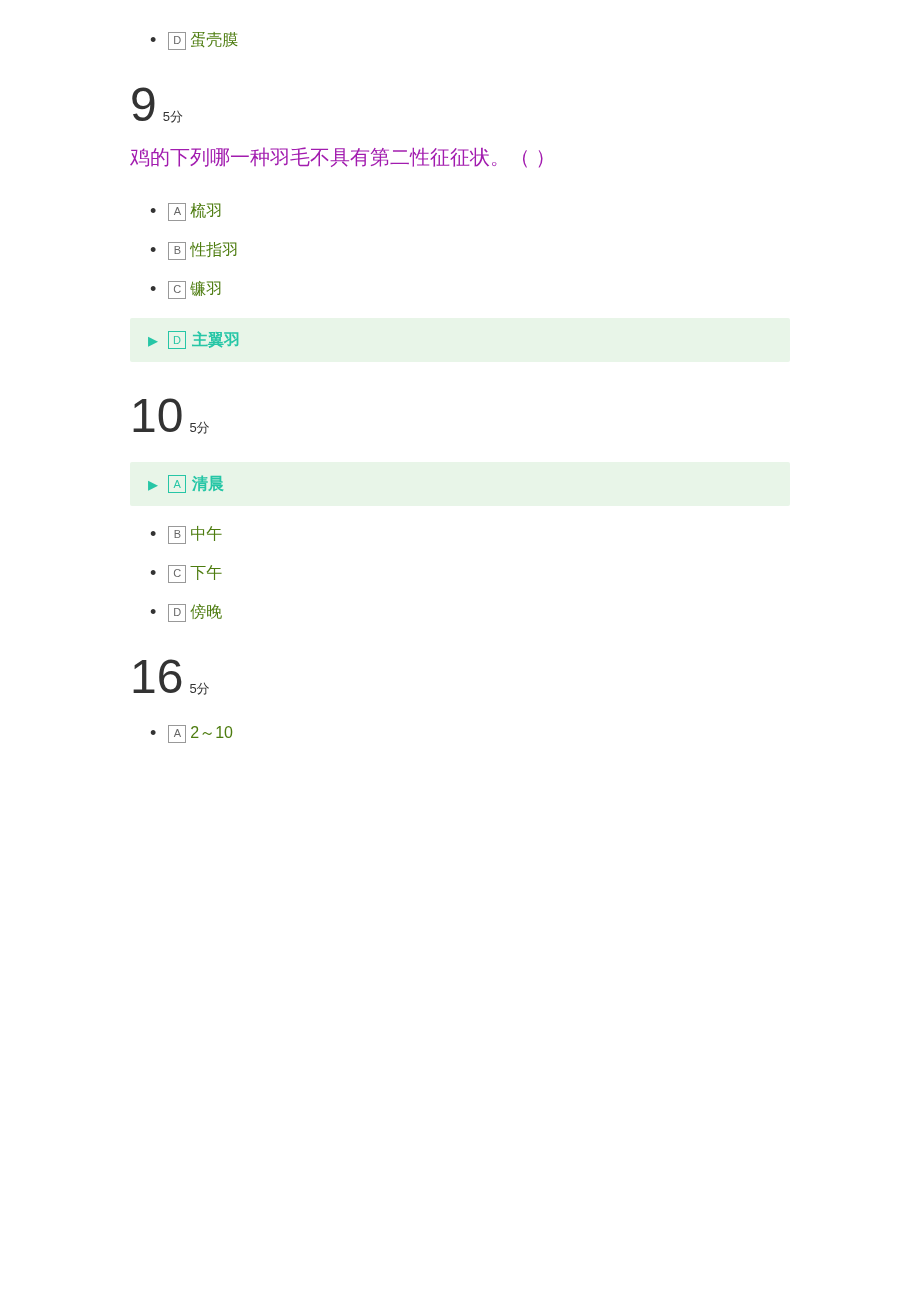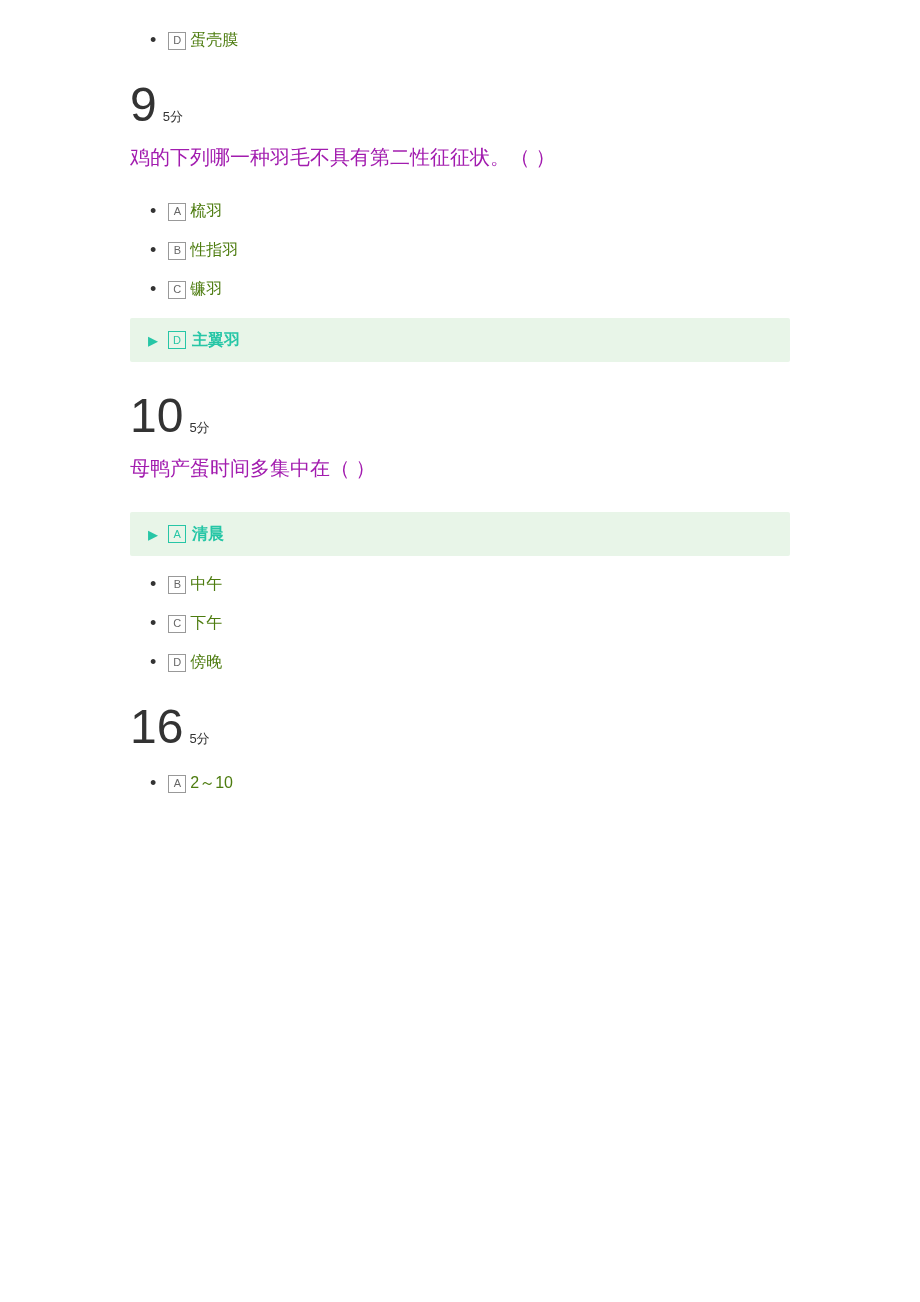--- a/index.html
+++ b/index.html
@@ -165,21 +165,20 @@
       <span class="option-label" style="border-color: #26c6a6; color: #26c6a6; margin-right: 6px;">D</span>
       <span class="answer-highlight-text">主翼羽</span>
     </div>
   </div>
 
   <div class="question-block">
     <div class="question-number">
       <span class="num-large">10</span>
       <span class="num-suffix">5分</span>
     </div>
-    <div class="question-text">母鸭产蛋时间多集中在（  ）</div>
 
     <div class="divider-space"></div>
 
     <div class="answer-highlight">
       <span class="answer-highlight-bullet">▸</span>
       <span class="option-label" style="border-color: #26c6a6; color: #26c6a6; margin-right: 6px;">A</span>
       <span class="answer-highlight-text">清晨</span>
     </div>
 
     <ul class="options-list">

